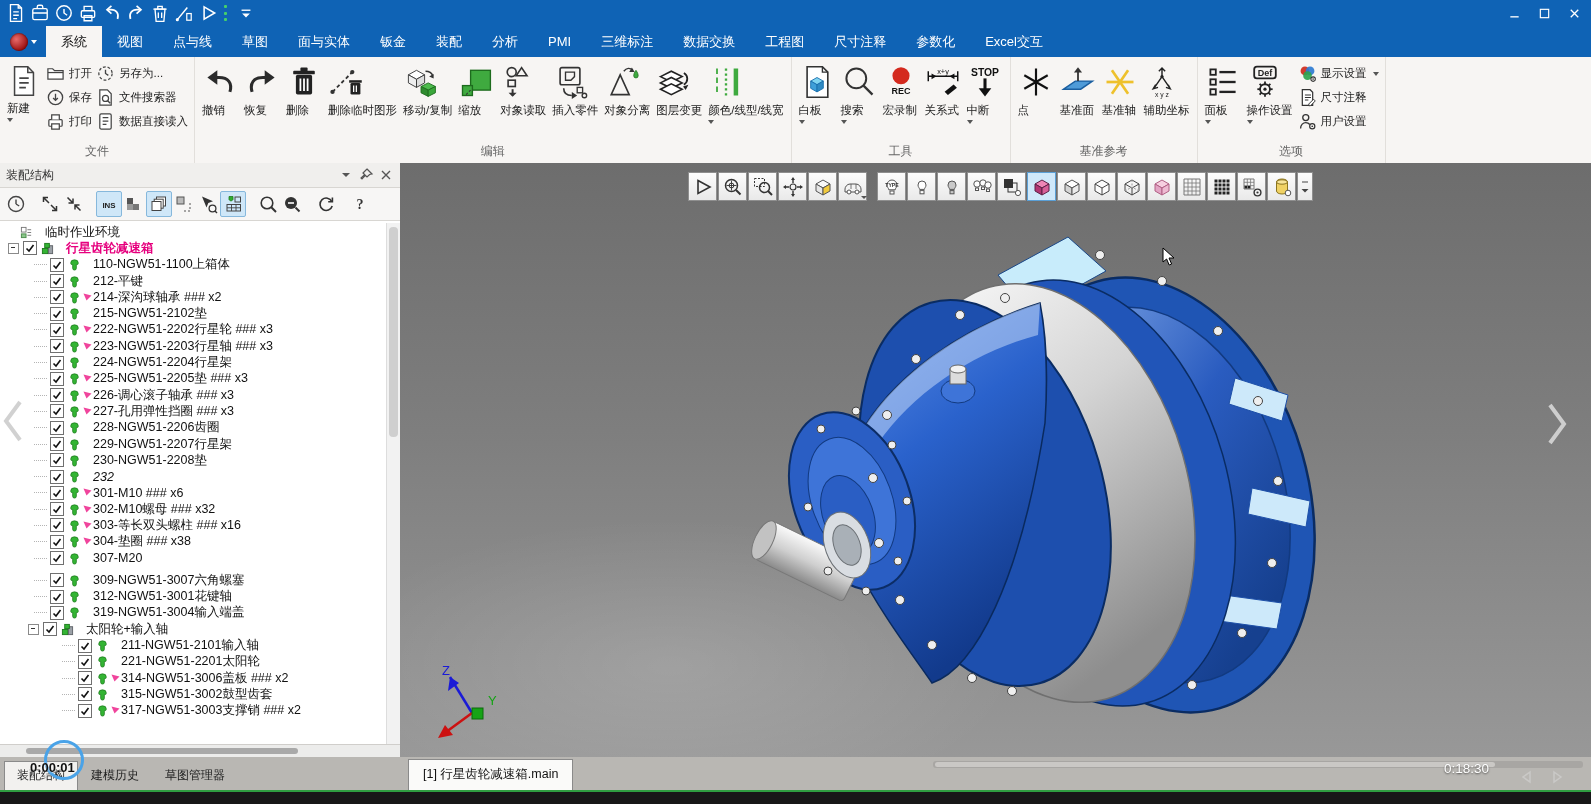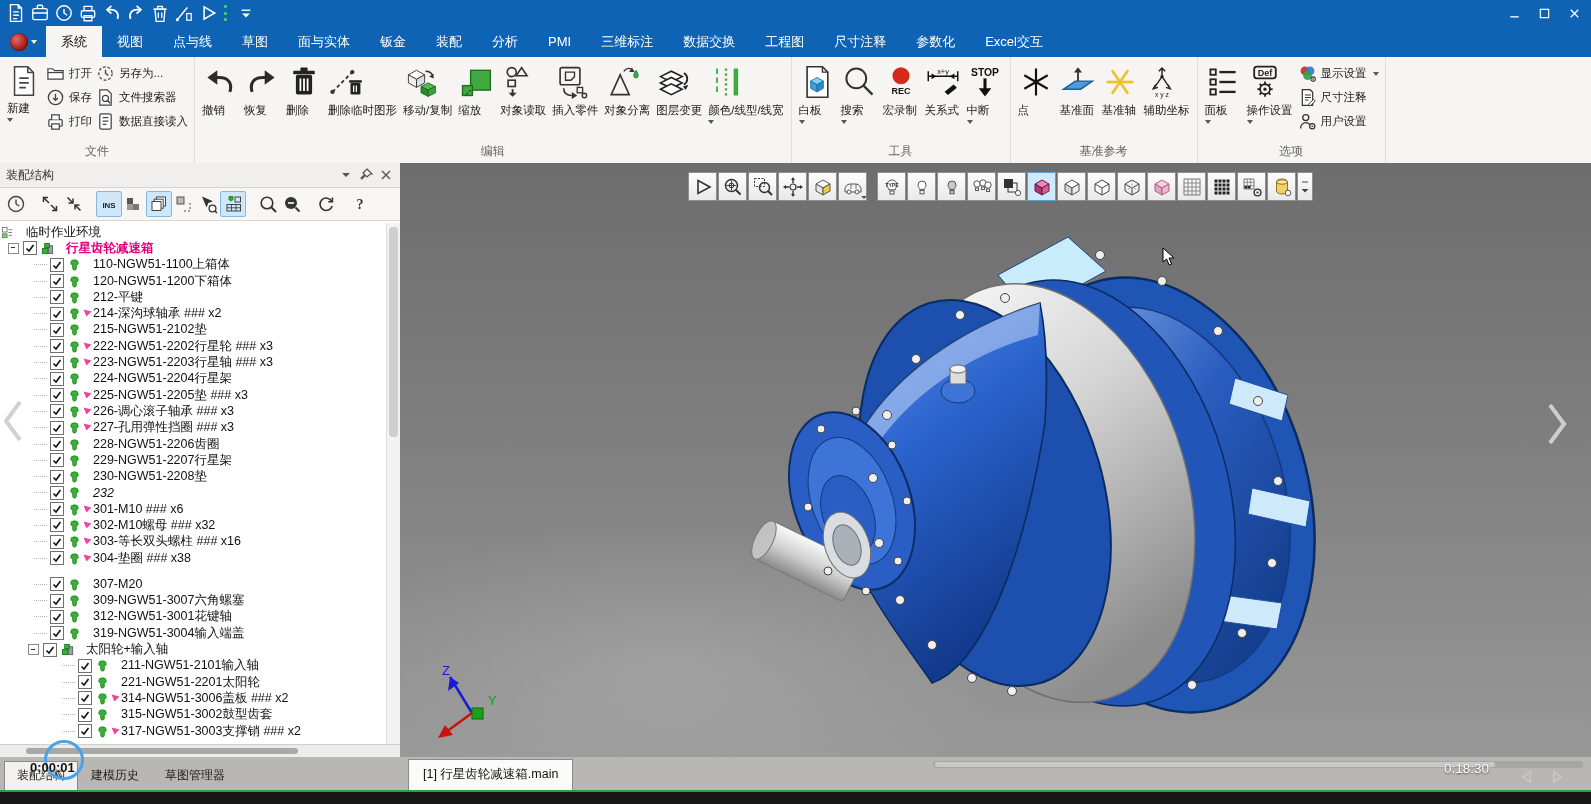--- a/index.html
+++ b/index.html
@@ -831,21 +831,21 @@
           <span class="tgap"></span>
           <span class="tbtn">
             <span class="ic ">
               <svg viewBox="0 0 20 20">
                 <text x="10" y="15" text-anchor="middle" font-size="14" font-weight="bold" fill="#333" font-family="Liberation Serif,serif">?</text>
               </svg>
             </span>
           </span>
         </div>
       <div id="tree">
-          <div class="trow" style="padding-left: 1px;">
+          <div class="trow" style="padding-left: 20px;">
             <span class="picon ic">
               <svg viewBox="0 0 14 14">
                 <rect x="1.5" y="1.5" width="5" height="5" fill="none" stroke="#777"></rect>
                 <rect x="1.5" y="8.5" width="5" height="4" fill="#8bc78b" stroke="#4c8a4c"></rect>
                 <path d="M8 4h4M8 7h4M8 10h4" stroke="#777"></path>
               </svg>
             </span>
             <span class="mark ic"></span>
             <span class="tlabel">临时作业环境</span>
           </div>
@@ -887,35 +887,20 @@
               <svg viewBox="0 0 10 10">
                 <path d="M1.5 5.5 4 8 8.5 2" fill="none" stroke="#111" stroke-width="1.6"></path>
               </svg>
             </span>
             <span class="picon ic">
               <svg viewBox="0 0 14 14">
                 <path d="M3 5Q3 2 7 2q4 0 4 3v1q0 1-1 1H9v4q0 2-2 2T5 11V7H4Q3 7 3 6Z" fill="#33b433" stroke="#1d7a1d" stroke-width="0.8"></path>
               </svg>
             </span>
             <span class="mark ic"></span>
-            <span class="tlabel">120-NGW51-1200下箱体</span>
-          </div>
-          <div class="trow" style="padding-left: 34px;">
-            <span class="dash"></span>
-            <span class="cbx">
-              <svg viewBox="0 0 10 10">
-                <path d="M1.5 5.5 4 8 8.5 2" fill="none" stroke="#111" stroke-width="1.6"></path>
-              </svg>
-            </span>
-            <span class="picon ic">
-              <svg viewBox="0 0 14 14">
-                <path d="M3 5Q3 2 7 2q4 0 4 3v1q0 1-1 1H9v4q0 2-2 2T5 11V7H4Q3 7 3 6Z" fill="#33b433" stroke="#1d7a1d" stroke-width="0.8"></path>
-              </svg>
-            </span>
-            <span class="mark ic"></span>
             <span class="tlabel">212-平键</span>
           </div>
           <div class="trow" style="padding-left: 34px;">
             <span class="dash"></span>
             <span class="cbx">
               <svg viewBox="0 0 10 10">
                 <path d="M1.5 5.5 4 8 8.5 2" fill="none" stroke="#111" stroke-width="1.6"></path>
               </svg>
             </span>
             <span class="picon ic">
@@ -1184,36 +1169,36 @@
                 <path d="M3 5Q3 2 7 2q4 0 4 3v1q0 1-1 1H9v4q0 2-2 2T5 11V7H4Q3 7 3 6Z" fill="#33b433" stroke="#1d7a1d" stroke-width="0.8"></path>
               </svg>
             </span>
             <span class="mark ic">
               <svg viewBox="0 0 9 9">
                 <path d="M0.5 0.5 8.5 2.5 3.5 7.5z" fill="#f0449c"></path>
               </svg>
             </span>
             <span class="tlabel">304-垫圈  ### x38</span>
           </div>
-          <div class="trow" style="padding-left: 34px; margin-top: 10px;">
+          <div class="trow" style="padding-left: 34px;">
             <span class="dash"></span>
             <span class="cbx">
               <svg viewBox="0 0 10 10">
                 <path d="M1.5 5.5 4 8 8.5 2" fill="none" stroke="#111" stroke-width="1.6"></path>
               </svg>
             </span>
             <span class="picon ic">
               <svg viewBox="0 0 14 14">
                 <path d="M3 5Q3 2 7 2q4 0 4 3v1q0 1-1 1H9v4q0 2-2 2T5 11V7H4Q3 7 3 6Z" fill="#33b433" stroke="#1d7a1d" stroke-width="0.8"></path>
               </svg>
             </span>
             <span class="mark ic"></span>
             <span class="tlabel">307-M20</span>
           </div>
-          <div class="trow" style="padding-left: 34px;">
+          <div class="trow" style="padding-left: 34px; margin-top: 6px;">
             <span class="dash"></span>
             <span class="cbx">
               <svg viewBox="0 0 10 10">
                 <path d="M1.5 5.5 4 8 8.5 2" fill="none" stroke="#111" stroke-width="1.6"></path>
               </svg>
             </span>
             <span class="picon ic">
               <svg viewBox="0 0 14 14">
                 <path d="M3 5Q3 2 7 2q4 0 4 3v1q0 1-1 1H9v4q0 2-2 2T5 11V7H4Q3 7 3 6Z" fill="#33b433" stroke="#1d7a1d" stroke-width="0.8"></path>
               </svg>

